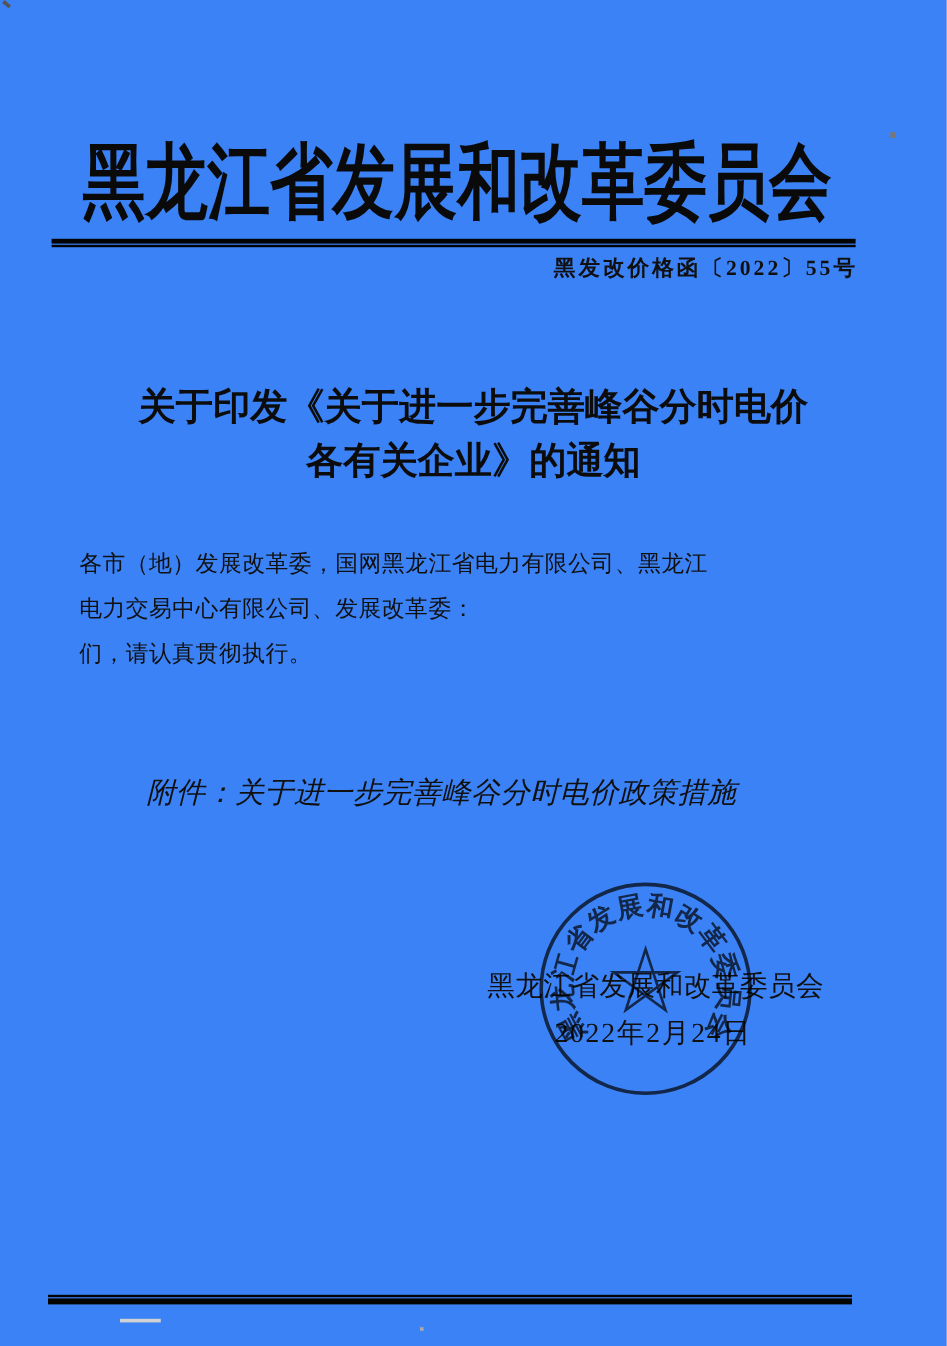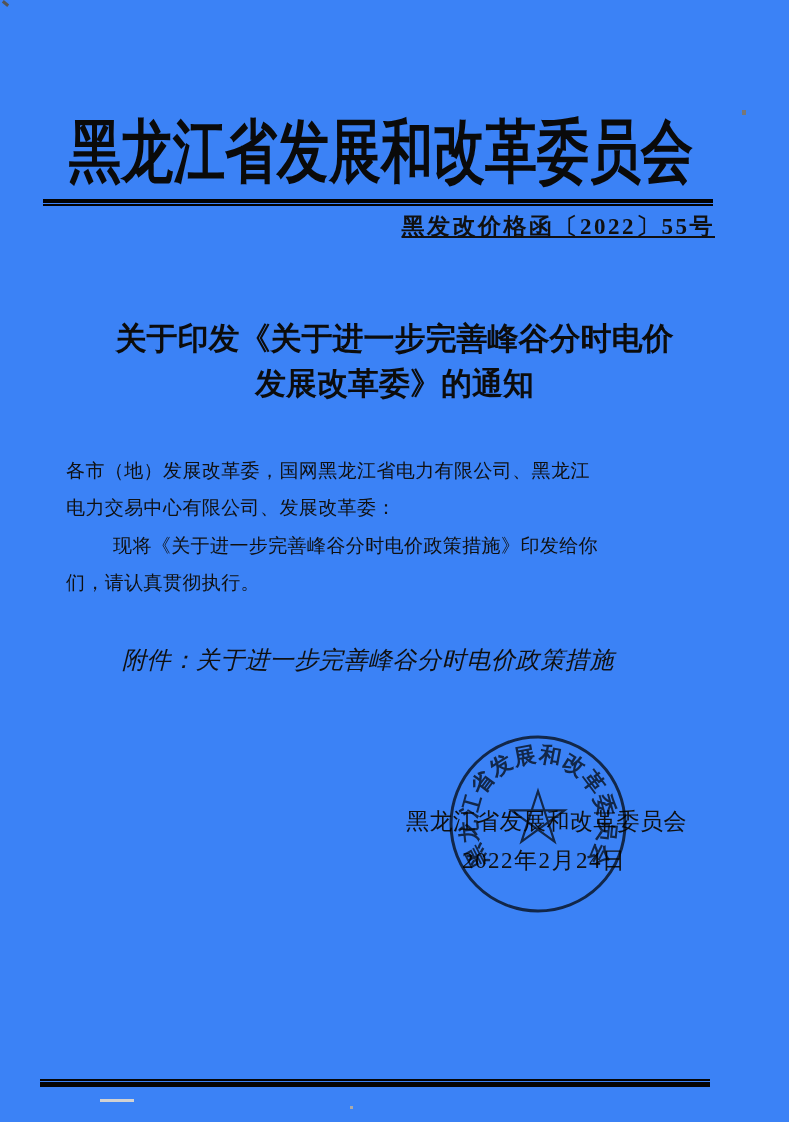--- a/index.html
+++ b/index.html
@@ -26,25 +26,24 @@
   }
   .rule-top{position:absolute;left:43px;top:199px;width:670px;}
   .rule-top .thick{height:4px;background:#030303;}
   .rule-top .thin{height:2px;background:#030303;margin-top:1px;}
   .rule-bottom{position:absolute;left:40px;top:1079px;width:670px;}
   .rule-bottom .thin{height:2px;background:#050505;}
   .rule-bottom .thick{height:5px;background:#050505;margin-top:1px;}
   .doc-number{
     position:absolute;
     top:211px;right:74px;
-    font-size:23px;
+    font-size:18px;
     letter-spacing:2.5px;
     font-weight:600;
     white-space:nowrap;
-    text-decoration:underline;
   }
   .notice-title{
     position:absolute;
     left:0;top:316px;width:789px;
     text-align:center;
     font-weight:900;
     font-size:31px;
     line-height:45px;
     color:#0c0c0c;
   }
@@ -107,27 +106,26 @@
 
   <div class="rule-top">
     <div class="thick"></div>
     <div class="thin"></div>
   </div>
 
   <div class="doc-number">黑发改价格函〔2022〕55号</div>
 
   <div class="notice-title">
     <div>关于印发《关于进一步完善峰谷分时电价</div>
-    <div>发展改革委》的通知</div>
+    <div>各有关企业》的通知</div>
   </div>
 
   <div class="body-text">
     <div class="body-line">各市（地）发展改革委，国网黑龙江省电力有限公司、黑龙江</div>
     <div class="body-line">电力交易中心有限公司、发展改革委：</div>
-    <div class="body-line indent">现将《关于进一步完善峰谷分时电价政策措施》印发给你</div>
     <div class="body-line">们，请认真贯彻执行。</div>
   </div>
 
   <div class="attachment-line">附件：关于进一步完善峰谷分时电价政策措施</div>
 
   <div class="signature-org">黑龙江省发展和改革委员会</div>
 
   <div class="signature-date">2022年2月24日</div>
 
   <svg class="seal" viewBox="0 0 182 182" xmlns="http://www.w3.org/2000/svg">

